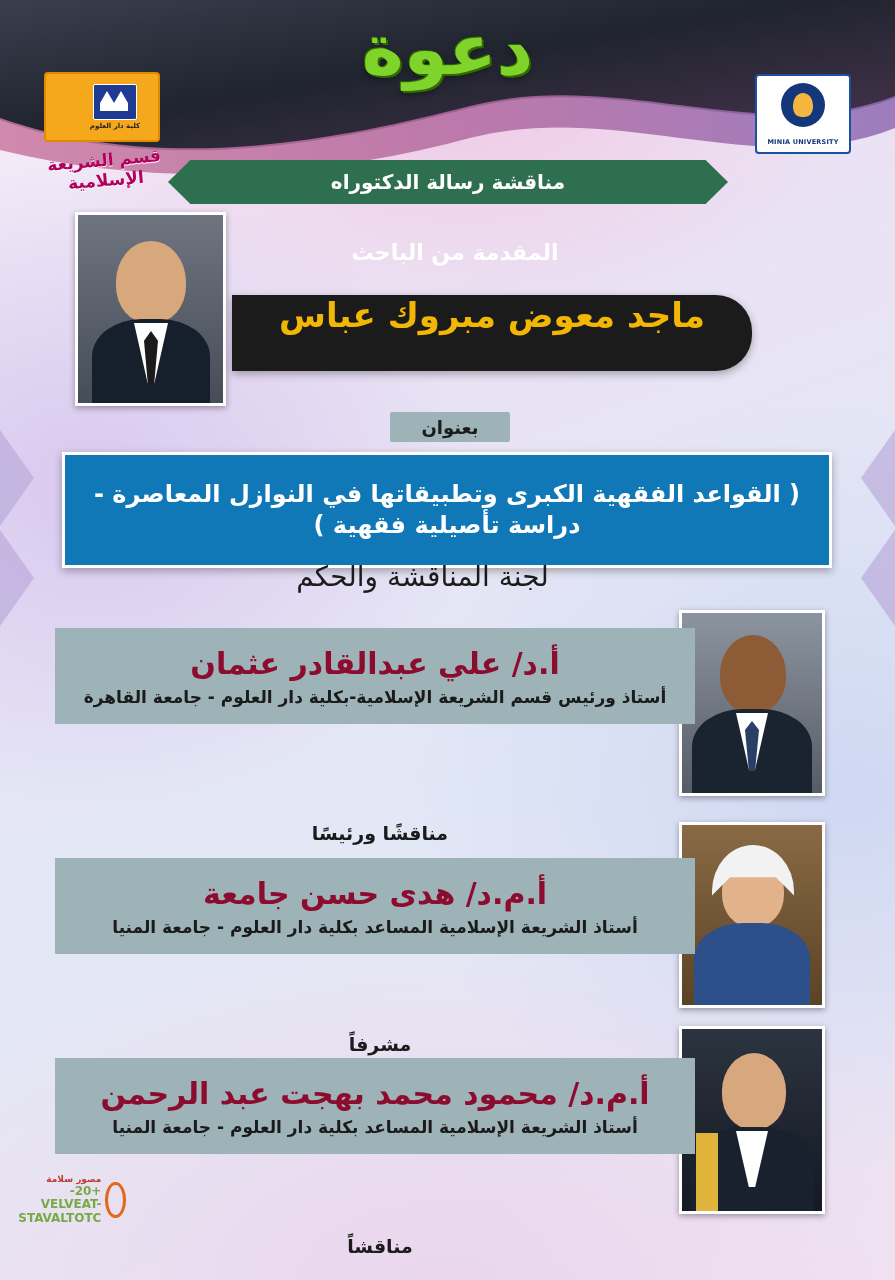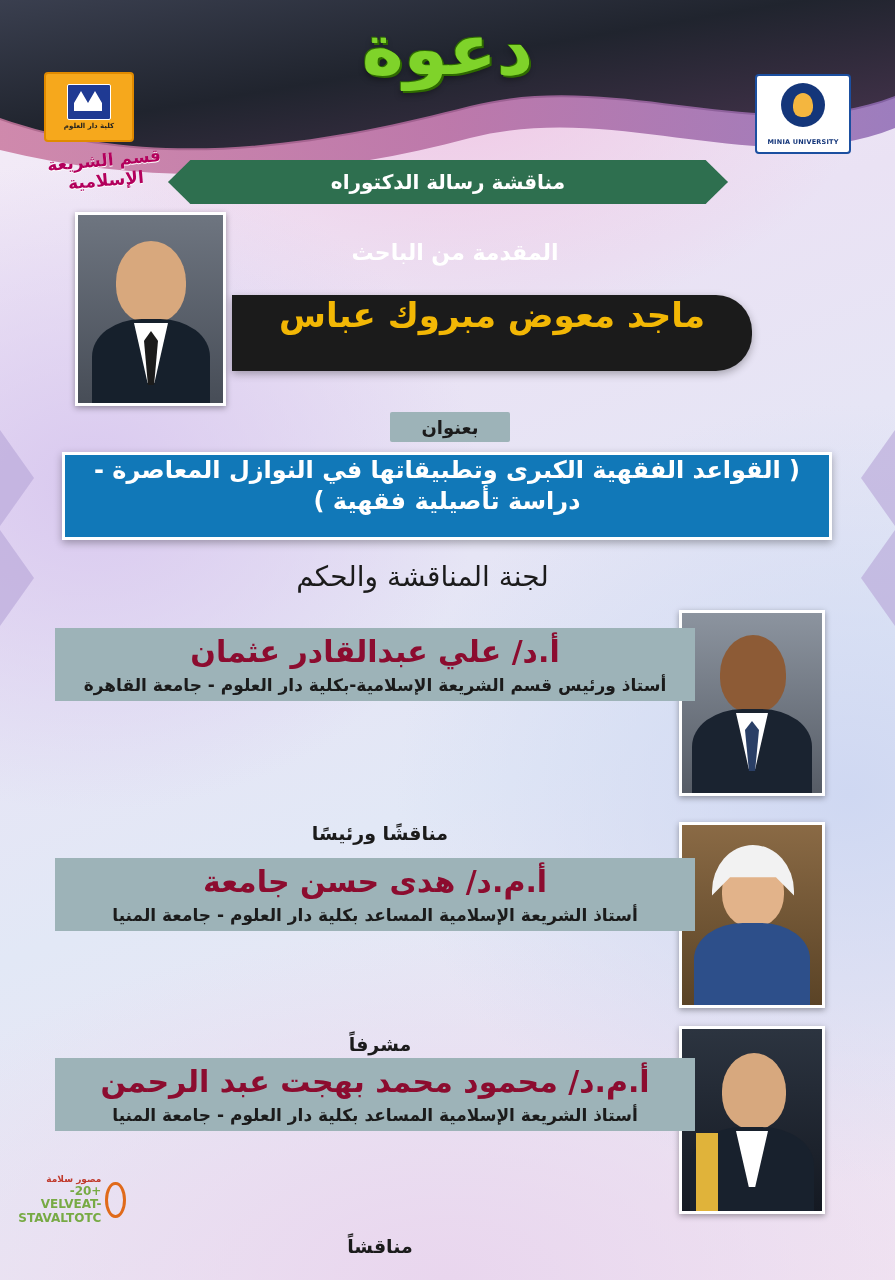--- a/index.html
+++ b/index.html
@@ -27,21 +27,21 @@
   .wave-top svg{display:block;width:895px;height:190px;}
 
   
   .chev{position:absolute;width:0;height:0;opacity:.65;}
   .chev-l{left:0;border-top:48px solid transparent;border-bottom:48px solid transparent;border-left:34px solid #b9a8d8;}
   .chev-r{right:0;border-top:48px solid transparent;border-bottom:48px solid transparent;border-right:34px solid #b9a8d8;}
 
   
   .logo{position:absolute;border-radius:4px;overflow:hidden;}
   .logo-left{left:44px;top:72px;width:86px;height:66px;background:#f6a81c;border:2px solid #e08a00;
-    display:flex;flex-direction:column;align-items:center;justify-content:center;}
+    display:flex;flex-direction:column;align-items:center;justify-content:center;padding-left:26px;}
   .logo-left .crest{width:42px;height:34px;background:#1f3a93;border:1px solid #fff;border-radius:2px;position:relative;}
   .logo-left .crest:before{content:"";position:absolute;left:6px;top:6px;width:28px;height:20px;background:#fff;
     clip-path:polygon(0 60%,25% 0,50% 60%,75% 0,100% 60%,100% 100%,0 100%);}
   .logo-left .cap{font-size:7px;color:#1f1f1f;margin-top:2px;font-weight:bold;}
   .logo-right{right:44px;top:74px;width:92px;height:76px;background:#ffffff;border:2px solid #1b4fa0;
     display:flex;flex-direction:column;align-items:center;justify-content:center;}
   .logo-right .seal{width:44px;height:44px;border-radius:50%;background:#14367a;position:relative;}
   .logo-right .seal:after{content:"";position:absolute;left:12px;top:10px;width:20px;height:24px;background:#f4b63f;border-radius:50% 50% 40% 40%;}
   .logo-right .uni{font-size:6.5px;color:#14367a;font-weight:bold;margin-top:11px;letter-spacing:.2px;}
 
@@ -90,32 +90,32 @@
     box-shadow:0 3px 8px rgba(0,0,0,.3);
   }
   .name-plate span{color:#f2b705;font-size:34px;font-weight:bold;}
 
   .bi-label{
     position:absolute;top:412px;left:390px;width:120px;height:30px;
     background:#9db3b8;display:flex;align-items:center;justify-content:center;
     color:#1b1b1b;font-size:18px;font-weight:bold;border-radius:2px;
   }
   .thesis-box{
-    position:absolute;top:452px;left:62px;width:770px;height:88px;
+    position:absolute;top:452px;left:62px;width:770px;height:116px;
     background:#1178b8;border:3px solid #ffffff;box-shadow:0 3px 8px rgba(0,0,0,.3);
-    display:flex;align-items:flex-start;justify-content:center;padding:0 12px;box-sizing:border-box;
+    display:flex;align-items:center;justify-content:center;padding:0 12px;box-sizing:border-box;
   }
   .thesis-box span{color:#ffffff;font-size:24px;font-weight:bold;text-align:center;line-height:1.3;}
 
   .committee-title{
     position:absolute;top:560px;left:0;width:845px;text-align:center;
     color:#1b1b1b;font-size:28px;font-weight:normal;
   }
 
-  .member{position:absolute;left:55px;width:640px;height:73px;background:#9db3b8;
+  .member{position:absolute;left:55px;width:640px;height:96px;background:#9db3b8;
     display:flex;flex-direction:column;align-items:center;justify-content:center;gap:6px;}
   .member .m-name{color:#8c0c2f;font-size:30px;font-weight:bold;}
   .member .m-rank{color:#1b1b1b;font-size:17px;font-weight:bold;}
   .role{position:absolute;left:0;width:760px;text-align:center;color:#1b1b1b;font-size:19px;font-weight:bold;margin-top:37px;}
 
   .footer-bar{
     position:absolute;bottom:0;left:0;width:895px;height:56px;
     background:#f3b7c9;
     display:flex;align-items:center;justify-content:center;
   }

